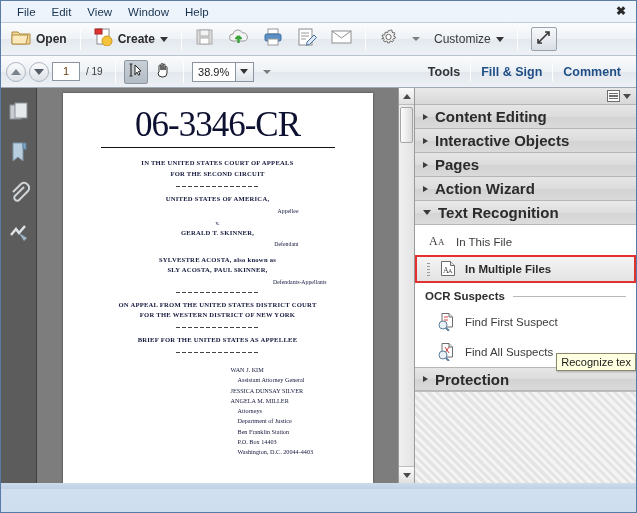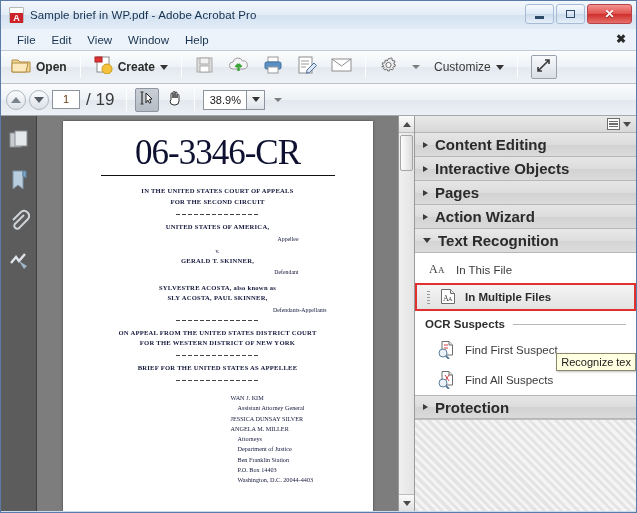--- a/index.html
+++ b/index.html
@@ -84,21 +84,21 @@
     width: 20px; height: 20px; border-radius: 50%;
     background: linear-gradient(180deg,#fafbfc,#dde2e8);
     border: 1px solid #aeb6bf; display:flex;align-items:center;justify-content:center;
   }
   .tri-up { width:0;height:0;border-left:5px solid transparent;border-right:5px solid transparent;border-bottom:6px solid #7b848e; }
   .tri-dn { width:0;height:0;border-left:5px solid transparent;border-right:5px solid transparent;border-top:6px solid #555d66; }
   .pagebox {
     width: 28px; height: 19px; border: 1px solid #8c959f; background: #fff;
     font-size: 11px; text-align: center; line-height: 17px; color: #6a3b10;
   }
-  .pagetotal { font-size: 17px; color: #3a3a3a; margin: 0 4px 0 3px; }
+  .pagetotal { font-size: 10px; color: #3a3a3a; margin: 0 4px 0 3px; }
   .tool-toggle {
     width: 24px; height: 24px; display:flex;align-items:center;justify-content:center;
     border: 1px solid #8d96a0; border-radius: 2px;
     background: linear-gradient(180deg,#c9cfd6,#b4bcc5);
   }
   .tool-plain { width: 24px; height: 24px; display:flex;align-items:center;justify-content:center; }
   .zoombox {
     width: 44px; height: 20px; border: 1px solid #8c959f; background:#fff;
     font-size: 11px; line-height: 18px; text-align: center; color:#222;
   }
@@ -237,35 +237,20 @@
     box-shadow: 1px 1px 2px rgba(0,0,0,.25);
   }
 
   .statusbar { height: 6px; background: linear-gradient(180deg,#cddcec,#bdd0e5); }
 </style>
 </head>
 <body>
 
 <div id="app">
 
-  <div class="titlebar">
-    <div class="app-icon"></div>
-    <div class="title-text">Sample brief in WP.pdf - Adobe Acrobat Pro</div>
-    <div class="win-btns">
-      <div class="win-btn">
-          <span class="gl-min"></span>
-        </div>
-      <div class="win-btn">
-          <span class="gl-max"></span>
-        </div>
-      <div class="win-btn close">
-          <span class="gl-close">✕</span>
-        </div>
-    </div>
-  </div>
 
   <div class="menubar">
     <div class="menu-item">File</div>
     <div class="menu-item">Edit</div>
     <div class="menu-item">View</div>
     <div class="menu-item">Window</div>
     <div class="menu-item">Help</div>
     <div class="menu-close">✖</div>
   </div>
 
@@ -390,20 +375,27 @@
     <div style="display:flex">
       <div class="zoombox">38.9%</div>
       <div class="zoomdrop">
           <span class="caret-dn"></span>
         </div>
     </div>
     <div class="tb-btn">
         <span class="caret-sm"></span>
       </div>
 
+    <div class="right-tools">
+      <div class="rt-item rt-dark">Tools</div>
+      <div class="rt-sep"></div>
+      <div class="rt-item rt-blue">Fill &amp; Sign</div>
+      <div class="rt-sep"></div>
+      <div class="rt-item rt-blue">Comment</div>
+    </div>
   </div>
 
   <div class="body-area">
 
     <div class="leftbar">
       <div class="lb-icon">
         <svg width="22" height="22" viewBox="0 0 22 22">
             <rect x="2" y="4" width="11" height="14" fill="#c9cdd2" stroke="#8a8f95"></rect>
             <rect x="7" y="2" width="12" height="15" fill="#e6e9ec" stroke="#8a8f95"></rect>
           </svg>

